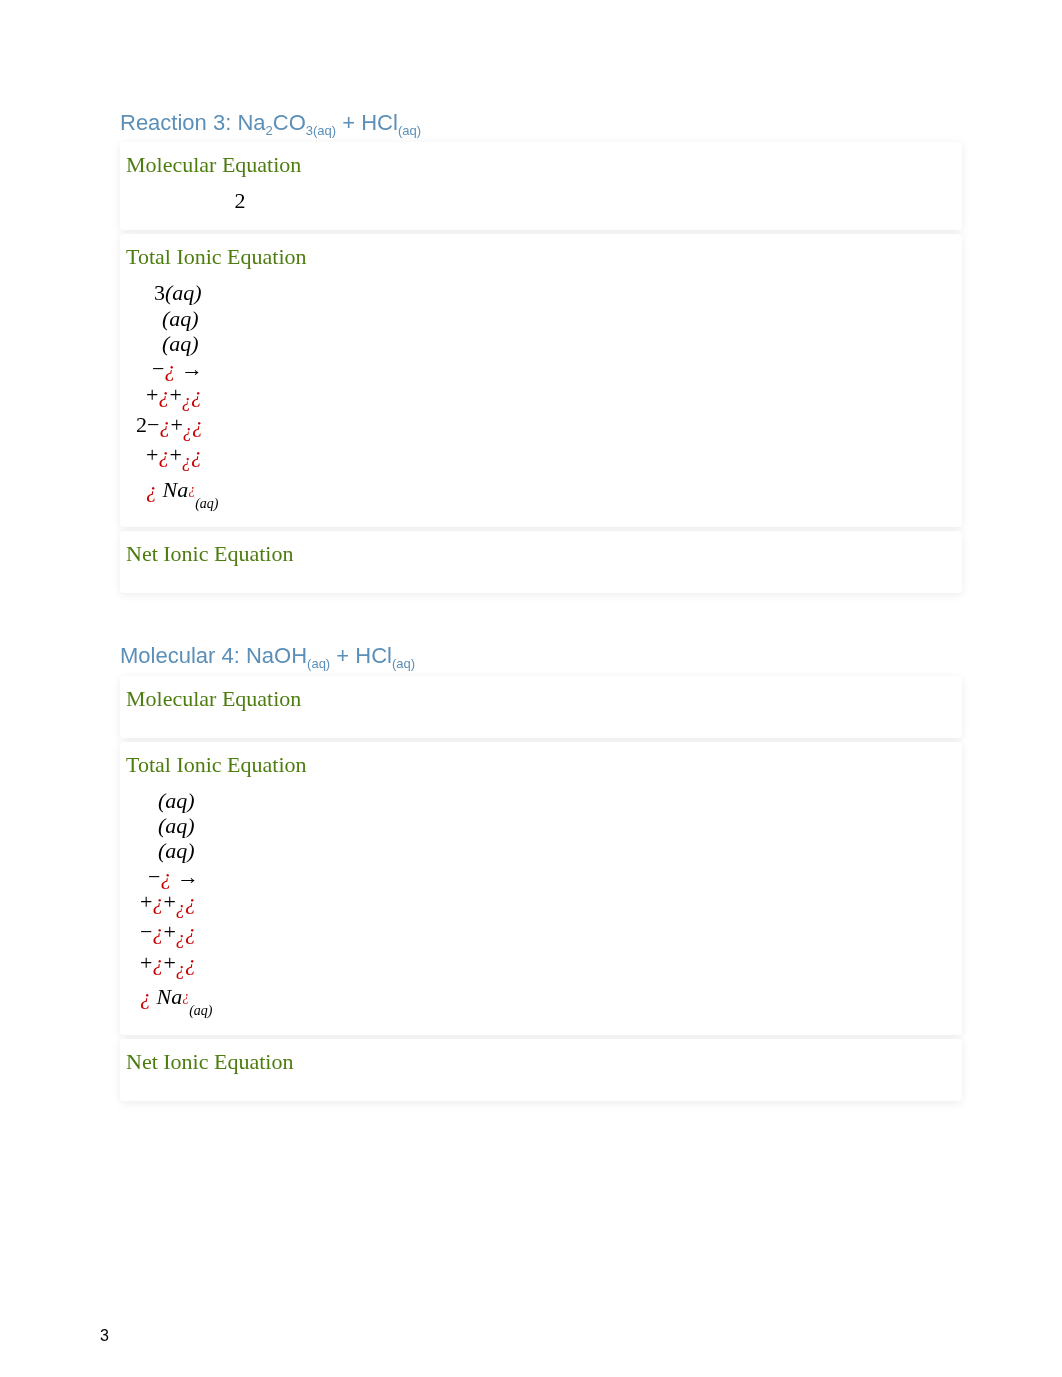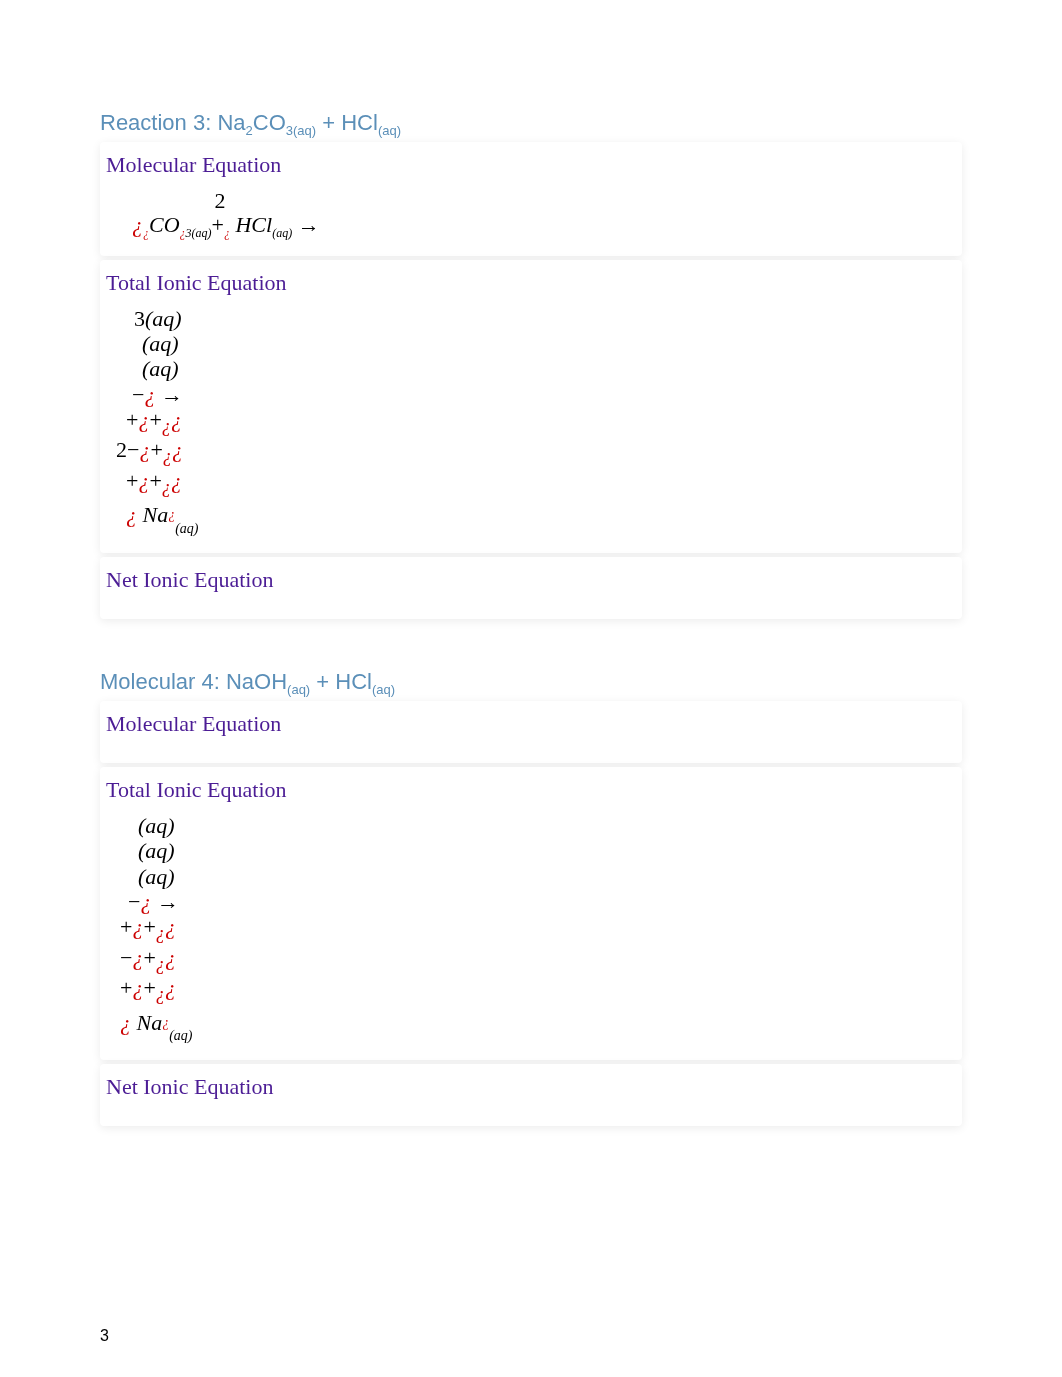--- a/index.html
+++ b/index.html
@@ -21,32 +21,33 @@
     color: #5b8fb8;
     font-size: 22px;
     margin: 0 0 4px 0;
     font-weight: normal;
   }
   .reaction-heading sub {
     font-size: 13px;
   }
   .block-wrap {
     margin-bottom: 50px;
+    margin-left: 20px;
   }
   .eqn-box {
     background: #ffffff;
     border-radius: 4px;
     box-shadow: 0 2px 10px rgba(0,0,0,0.08);
     padding: 10px 4px 16px 4px;
     margin-bottom: 4px;
   }
   .eqn-label {
     font-family: "Times New Roman", serif;
     font-size: 22px;
-    color: #4c1d95;
+    color: #4d7c0f;
     margin: 0 0 10px 0;
     padding-left: 2px;
   }
   .equation {
     font-family: "Times New Roman", serif;
     font-style: italic;
     font-size: 22px;
     padding-left: 28px;
     line-height: 1.0;
     color: #000;
@@ -93,23 +94,20 @@
 <div class="page">
 
   <div class="block-wrap">
     <h2 class="reaction-heading">
       <span>Reaction 3: Na</span><sub>2</sub><span>CO</span><sub>3(aq)</sub><span> + HCl</span><sub>(aq)</sub>
     </h2>
 
     <div class="eqn-box">
       <div class="eqn-label">Molecular Equation</div>
       <span class="frag2">2</span>
-      <div class="equation">
-        <span class="red">¿</span><sub><span class="red">¿</span></sub><span>CO</span><sub><span class="red">¿</span></sub><sub><span>3(aq)</span></sub><span class="upright">+</span><sub><span class="red">¿</span></sub><span> HCl</span><sub><span>(aq)</span></sub><span class="upright"> →</span>
-      </div>
     </div>
 
     <div class="eqn-box">
       <div class="eqn-label">Total Ionic Equation</div>
       <div class="total-ionic">
         <div class="row"><span>3</span><span class="it">(aq)</span></div>
         <div class="row"><span style="margin-left:8px" class="it">(aq)</span></div>
         <div class="row"><span style="margin-left:8px" class="it">(aq)</span></div>
         <div class="row"><span style="margin-left:-2px">−</span><span class="red">¿</span><span> →</span></div>
         <div class="row" style="margin-left:-8px"><span>+</span><span class="red">¿</span><span>+</span><sub><span class="red">¿</span></sub><span class="red">¿</span></div>

